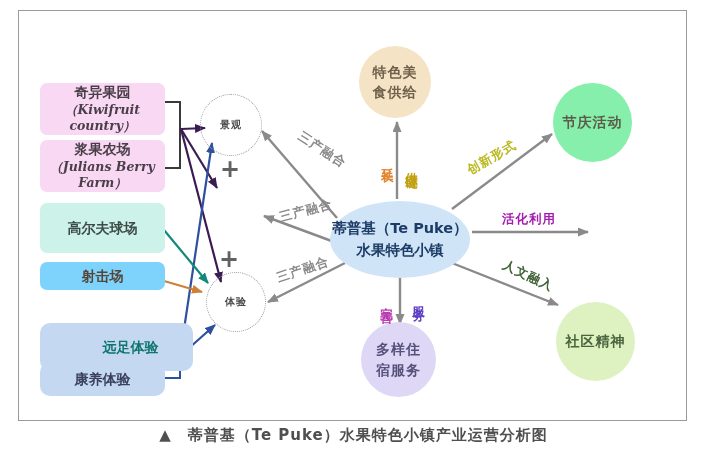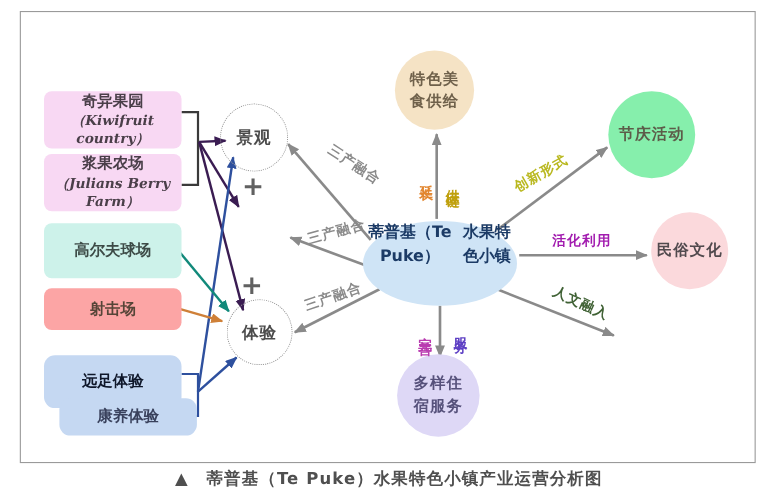--- a/index.html
+++ b/index.html
@@ -11,40 +11,40 @@
 
   
   .sbox { position:absolute; left:40px; width:125px; z-index:2; border-radius:7px;
           display:flex; flex-direction:column; justify-content:center; align-items:center;
           font-weight:bold; font-size:14px; line-height:1.35; }
   .sbox .sub { font-family:"DejaVu Serif","Liberation Serif",serif; font-style:italic;
                font-size:12.5px; font-weight:bold;text-align:center; }
   #box-kiwi   { top:83px;  height:52px; background:#f8d8f3; color:#4a3f49; }
   #box-berry  { top:140px; height:52px; background:#f8d8f3; color:#4a3f49; }
   #box-golf   { top:203px; height:50px; background:#cdf2ea; color:#3d4b47; }
-  #box-shoot  { top:262px; height:38px; background:#fca5a5; color:#564538;text-align:center; }
-  #box-hike   { top:323px; height:48px; background:#c5d8f2; color:#0f172a; border-radius:10px; }
-  #box-well   { top:362px; height:34px; background:#c5d8f2; color:#39415c; border-radius:10px;margin-left:14px; }
+  #box-shoot  { top:262px; height:28px; background:#7dd3fc; color:#564538;text-align:center; }
+  #box-hike   { top:323px; height:48px; background:#c5d8f2; color:#0f766e; border-radius:10px;padding-left:28px; }
+  #box-well   { top:362px; height:34px; background:#c5d8f2; color:#39415c; border-radius:10px; }
 
   
   .tnode { position:absolute; z-index:2; border:1.6px dotted #9a9a9a; border-radius:50%;
            background:transparent; display:flex; align-items:center; justify-content:center;
-           font-weight:bold; color:#4b4b4b; font-size:15px; letter-spacing:1px; }
+           font-weight:bold; color:#4b4b4b; font-size:10px; letter-spacing:1px; }
   #t-jingguan { left:200px; top:94px;  width:60px; height:60px; }
   #t-yanxue   { left:204px; top:187px; width:55px; height:55px; }
   #t-tiyan    { left:206px; top:272px; width:58px; height:58px; }
   .plus { position:absolute; z-index:2; color:#616161; font-weight:bold; font-size:24px;
           transform:translate(-50%,-50%); }
   #plus1 { left:230px; top:169px; }
   #plus2 { left:229px; top:259px; }
 
   
   #hub { position:absolute; z-index:2; left:330px; top:201px; width:140px; height:77px;
          background:#cfe4f6; border-radius:50%; color:#1c3b66; font-weight:bold;
-         font-size:14.5px; text-align:center; display:flex; 
+         font-size:14.5px; text-align:center; display:flex; flex-direction:column;
          justify-content:center; line-height:1.5; }
 
   
   .snode { position:absolute; z-index:2; border-radius:50%; display:flex; flex-direction:column;
            align-items:center; justify-content:center; font-weight:bold; font-size:14px;
            line-height:1.45; text-align:left; letter-spacing:1px; }
   #s-food      { left:359px; top:46px;  width:72px; height:72px; background:#f5e3c5; color:#6f614b; }
   #s-festival  { left:553px; top:83px;  width:79px; height:79px; background:#86efac; color:#5c5c49; }
   #s-folk      { left:592px; top:193px; width:70px; height:70px; background:#fbd9dc; color:#514a4e; }
   #s-community { left:556px; top:302px; width:79px; height:79px; background:#ddf2c0; color:#4a643f; }
@@ -161,22 +161,22 @@
     <span>水果特色小镇</span>
   </div>
 
   <div class="snode" id="s-food">
     <span>特色美</span>
     <span>食供给</span>
   </div>
   <div class="snode" id="s-festival">
     <span>节庆活动</span>
   </div>
-  <div class="snode" id="s-folk">
-    <span>民俗文化</span>
+  <div class="snode" id="s-community">
+    <span>社区精神</span>
   </div>
   <div class="snode" id="s-lodging">
     <span>多样住</span>
     <span>宿服务</span>
   </div>
 
   <div class="elabel" id="l-fusion1">三产融合</div>
   <div class="elabel" id="l-fusion2">三产融合</div>
   <div class="elabel" id="l-fusion3">三产融合</div>
   <div class="vlabel" id="l-extend">延长</div>

